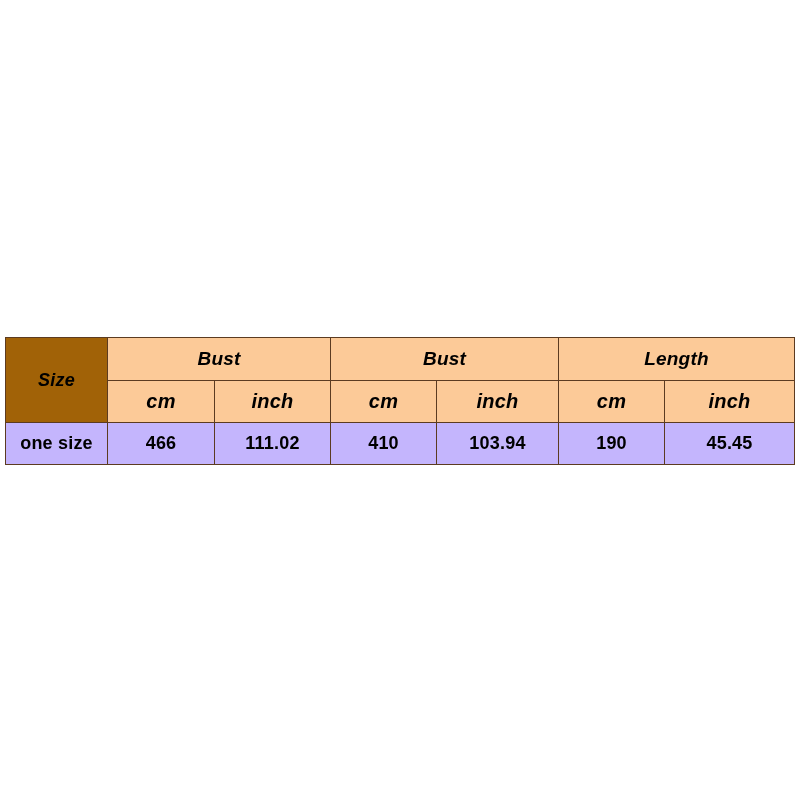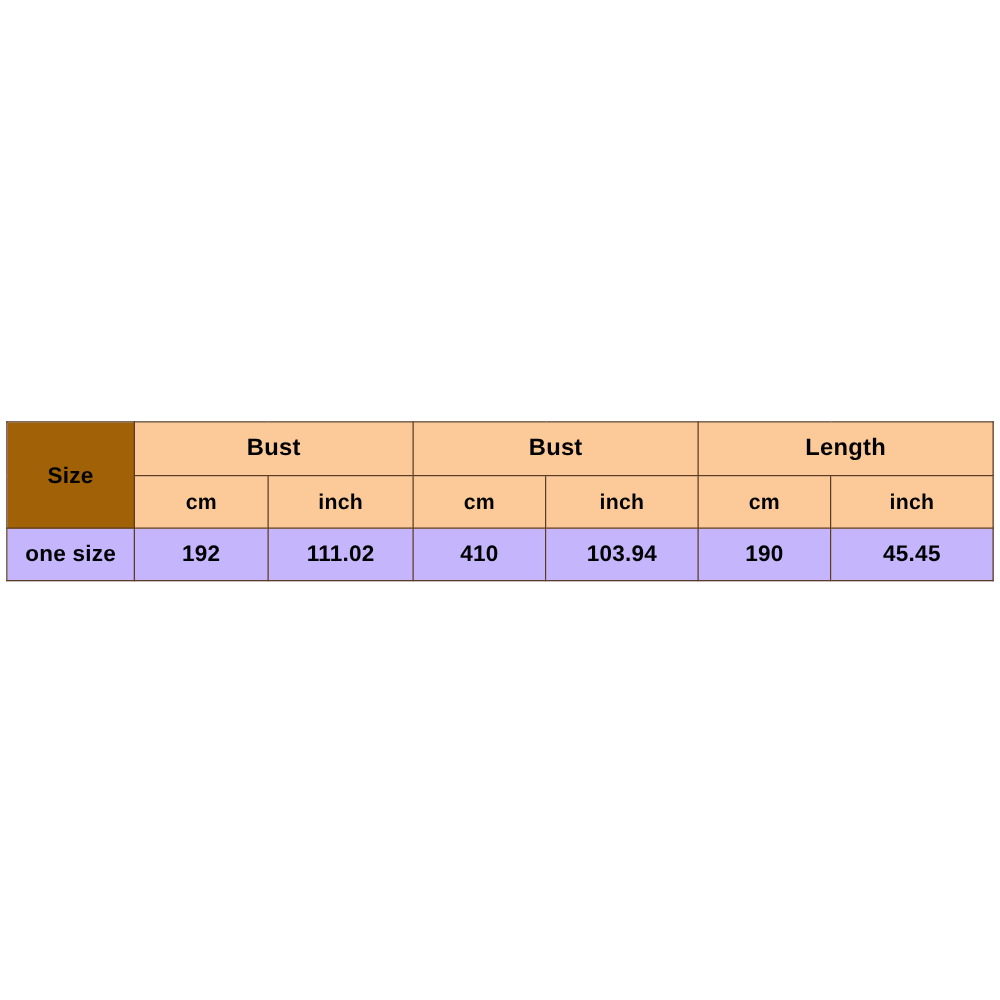--- a/index.html
+++ b/index.html
@@ -45,31 +45,32 @@
     vertical-align: middle;
     font-weight: bold;
     color: #000000;
     padding: 0;
     margin: 0;
   }
 
   
   .hdr {
     background: #fcca98;
+    font-style: italic;
   }
 
   .group-hdr {
     height: 42px;
     font-size: 19px;
     letter-spacing: 0.2px;
   }
 
   .unit-hdr {
     height: 41px;
-    font-size: 17px;
+    font-size: 20px;
     letter-spacing: 0.2px;
   }
 
   .size-hdr {
     background: #a16207;
     font-size: 18px;
     letter-spacing: 0.2px;
   }
 
   
@@ -124,21 +125,21 @@
           <th class="hdr unit-hdr">cm</th>
           <th class="hdr unit-hdr">inch</th>
           <th class="hdr unit-hdr">cm</th>
           <th class="hdr unit-hdr">inch</th>
         </tr>
       </thead>
 
       <tbody>
         <tr class="data-row">
           <td class="size-cell">one size</td>
-          <td>192</td>
+          <td>466</td>
           <td>111.02</td>
           <td>410</td>
           <td>103.94</td>
           <td>190</td>
           <td>45.45</td>
         </tr>
       </tbody>
 
     </table>
 

